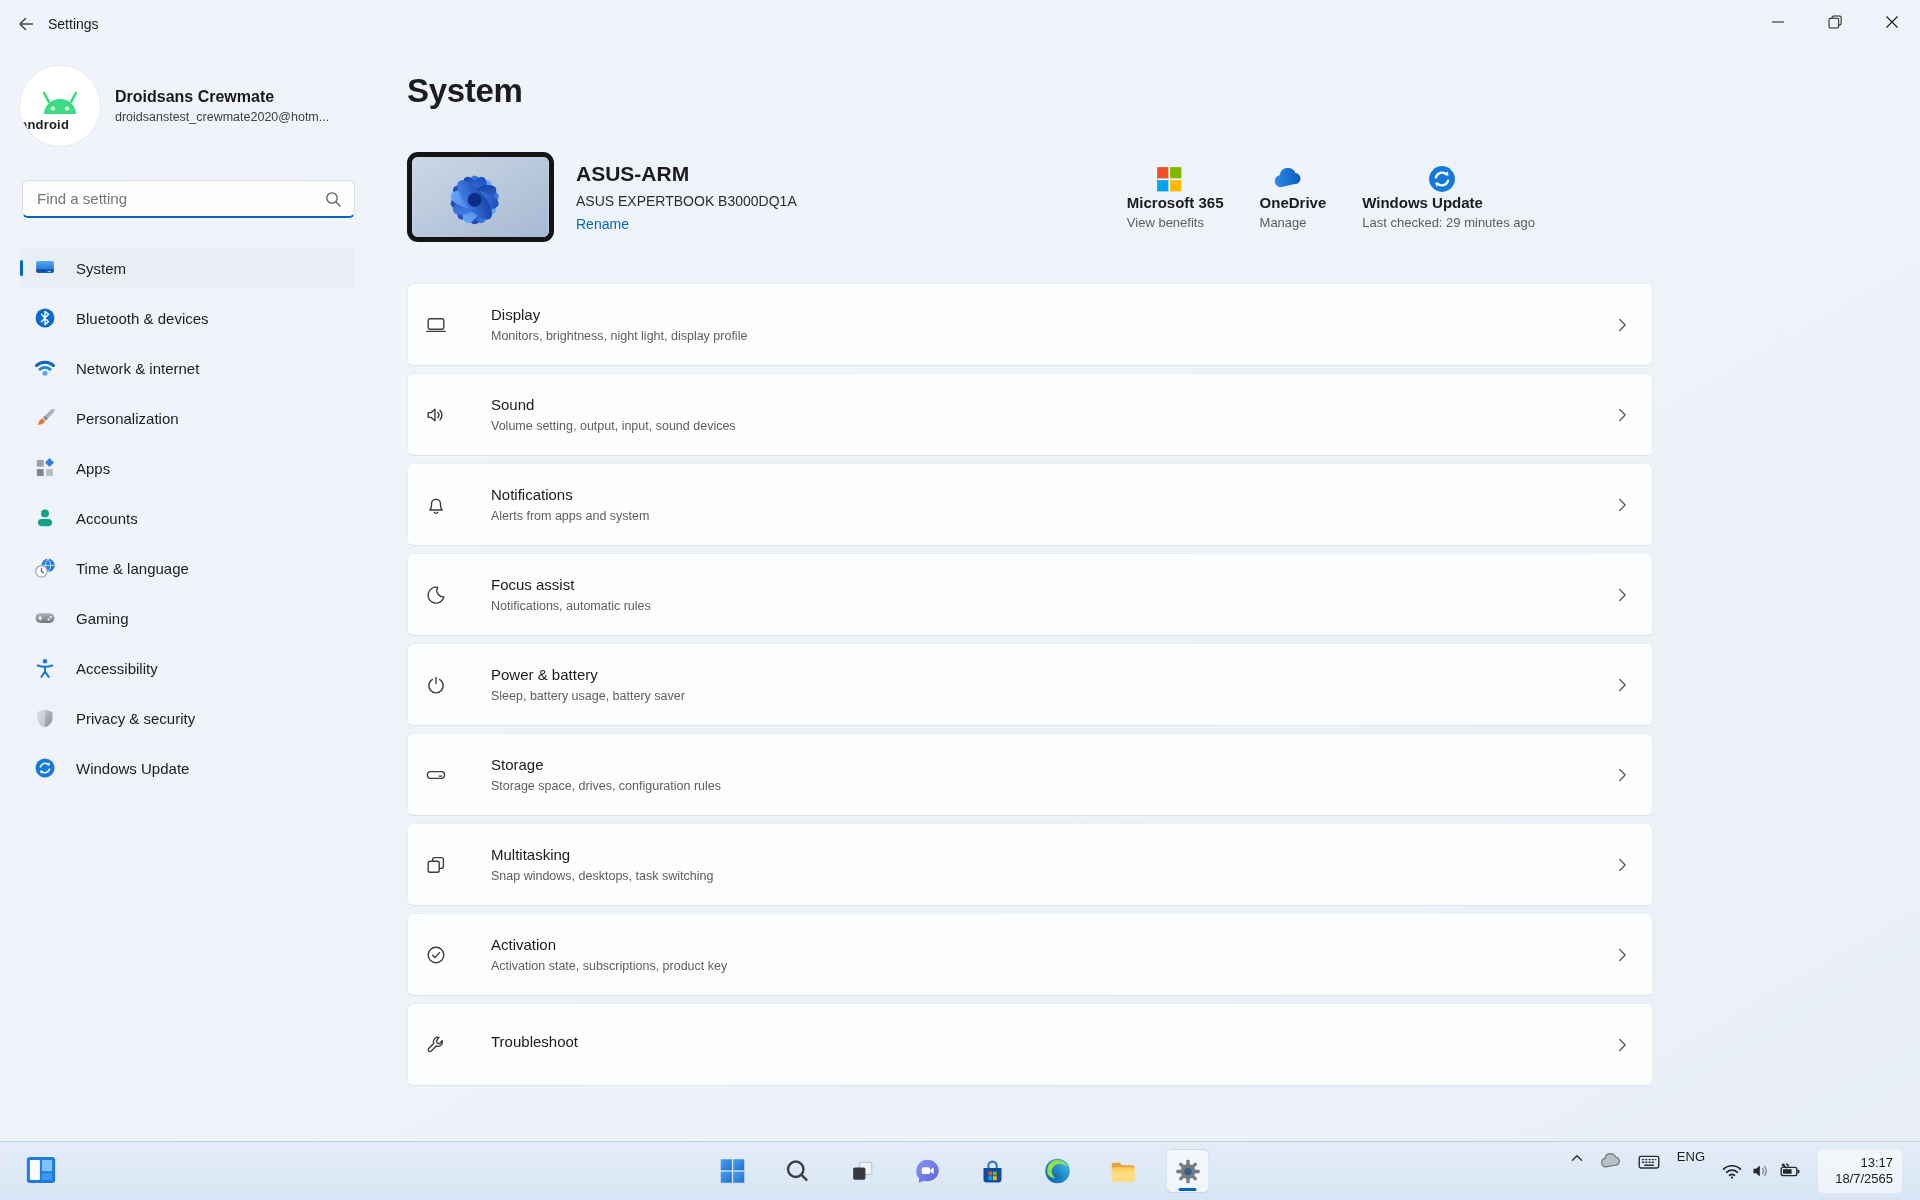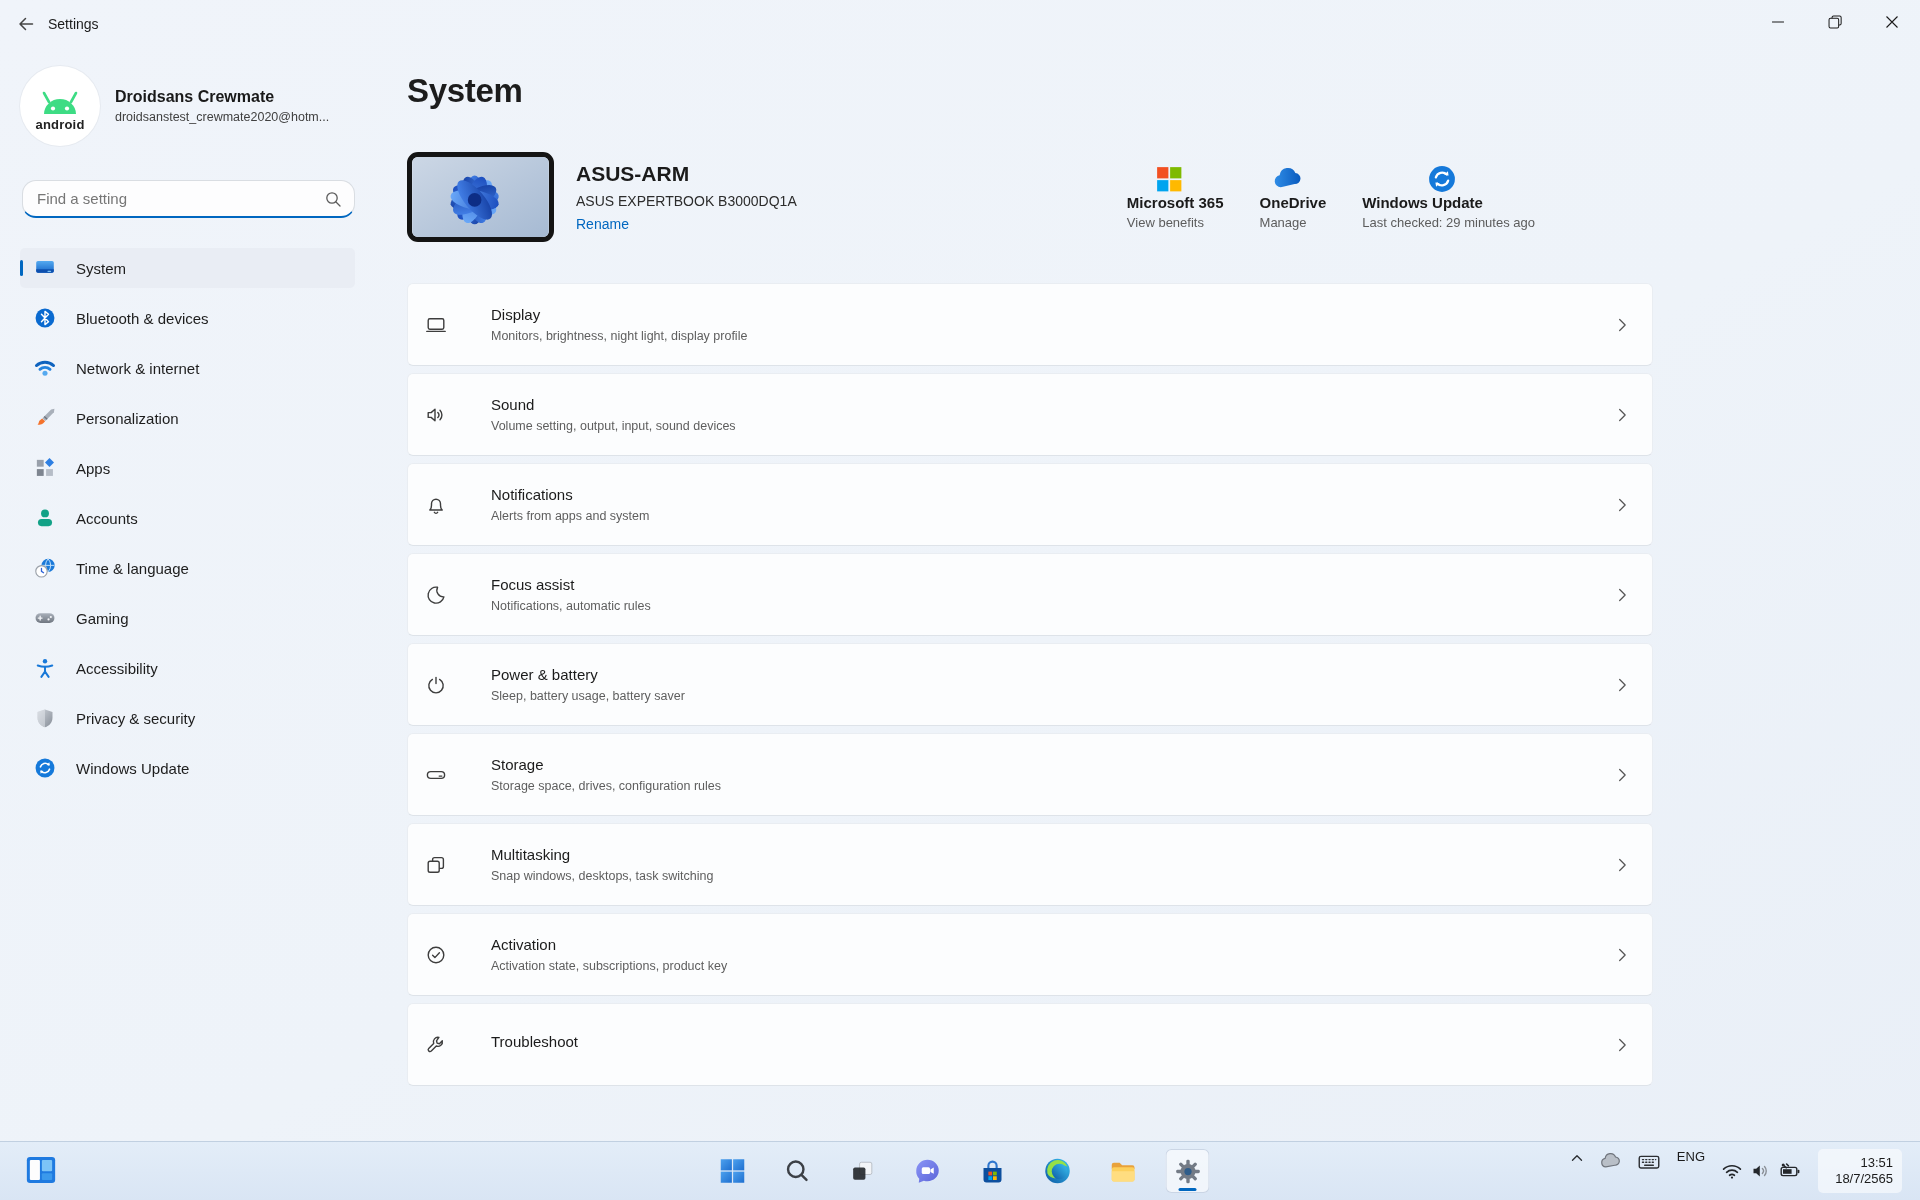--- a/index.html
+++ b/index.html
@@ -14,26 +14,26 @@
   .tb-title{font-size:14px;margin-left:4px;color:#1b1b1b;}
   .win-controls{position:absolute;right:0;top:0;height:44px;display:flex;}
   .win-btn{width:57px;height:44px;display:flex;align-items:center;justify-content:center;}
 
   
   .sidebar{position:absolute;top:48px;left:0;width:380px;bottom:58px;}
   .profile{display:flex;align-items:center;margin:18px 0 0 20px;cursor:pointer;}
   .avatar{width:80px;height:80px;border-radius:50%;background:#fff;position:relative;flex:0 0 auto;
     box-shadow:0 0 0 1px rgba(0,0,0,0.04);overflow:hidden;}
   .avatar svg{position:absolute;left:0;top:0;}
-  .avatar-word{position:absolute;left:0;right:0;bottom:14px;text-align:center;font-size:13px;font-weight:700;color:#222;letter-spacing:0.2px;}
+  .avatar-word{position:absolute;left:0;right:0;bottom:14px;font-size:13px;font-weight:700;color:#222;letter-spacing:0.2px;}
   .profile-info{margin-left:15px;min-width:0;}
   .profile-name{font-size:16px;font-weight:700;color:#191919;}
   .profile-email{font-size:12.5px;color:#404040;margin-top:4px;white-space:nowrap;}
   .searchbox{position:relative;margin:34px 0 0 22px;width:333px;height:38px;background:#fdfdfe;
-    border:1px solid #d9dde2;border-bottom:2px solid #0067c0;border-radius:14px;box-sizing:border-box;}
+    border:1px solid #d9dde2;border-bottom:2px solid #0067c0;border-radius:6px;box-sizing:border-box;}
   .searchbox input{position:absolute;inset:0;border:none;outline:none;background:transparent;
     font-family:inherit;font-size:15px;color:#1a1a1a;padding:0 40px 0 14px;}
   .searchbox input::placeholder{color:#767676;}
   .search-glyph{position:absolute;right:12px;top:10px;}
   .nav{margin:30px 0 0 20px;}
   .nav-item{position:relative;width:335px;height:40px;margin-bottom:10px;display:flex;align-items:center;
     padding-left:14px;box-sizing:border-box;border-radius:5px;cursor:pointer;}
   .nav-item.selected{background:#e9edf4;}
   .nav-item.selected::before{content:"";position:absolute;left:0;top:12px;bottom:12px;width:3px;border-radius:2px;background:#0067c0;}
   .nav-ic{width:22px;height:22px;margin-right:20px;flex:0 0 auto;display:flex;align-items:center;justify-content:center;}
@@ -710,19 +710,19 @@
           <svg viewBox="0 0 24 24" width="24" height="24">
             <rect x="3.2" y="8.4" width="15.6" height="8.2" rx="1.8" fill="none" stroke="#24272b" stroke-width="1.4"></rect>
             <rect x="19.6" y="10.7" width="1.8" height="3.6" rx="0.8" fill="#24272b"></rect>
             <rect x="5" y="10.2" width="8.6" height="4.6" fill="#24272b"></rect>
             <path d="M5.6 6.2 l2.6 2.6 M8.6 5 l1.8 1.8" stroke="#24272b" stroke-width="1.6" stroke-linecap="round"></path>
             <circle cx="5.2" cy="6" r="1.5" fill="#24272b"></circle>
           </svg>
         </span>
       </div>
       <div class="clock">
-        <div>13:51</div>
+        <div>13:17</div>
         <div>18/7/2565</div>
       </div>
     </div>
 
   </div>
 </div>
 
 </body></html>

